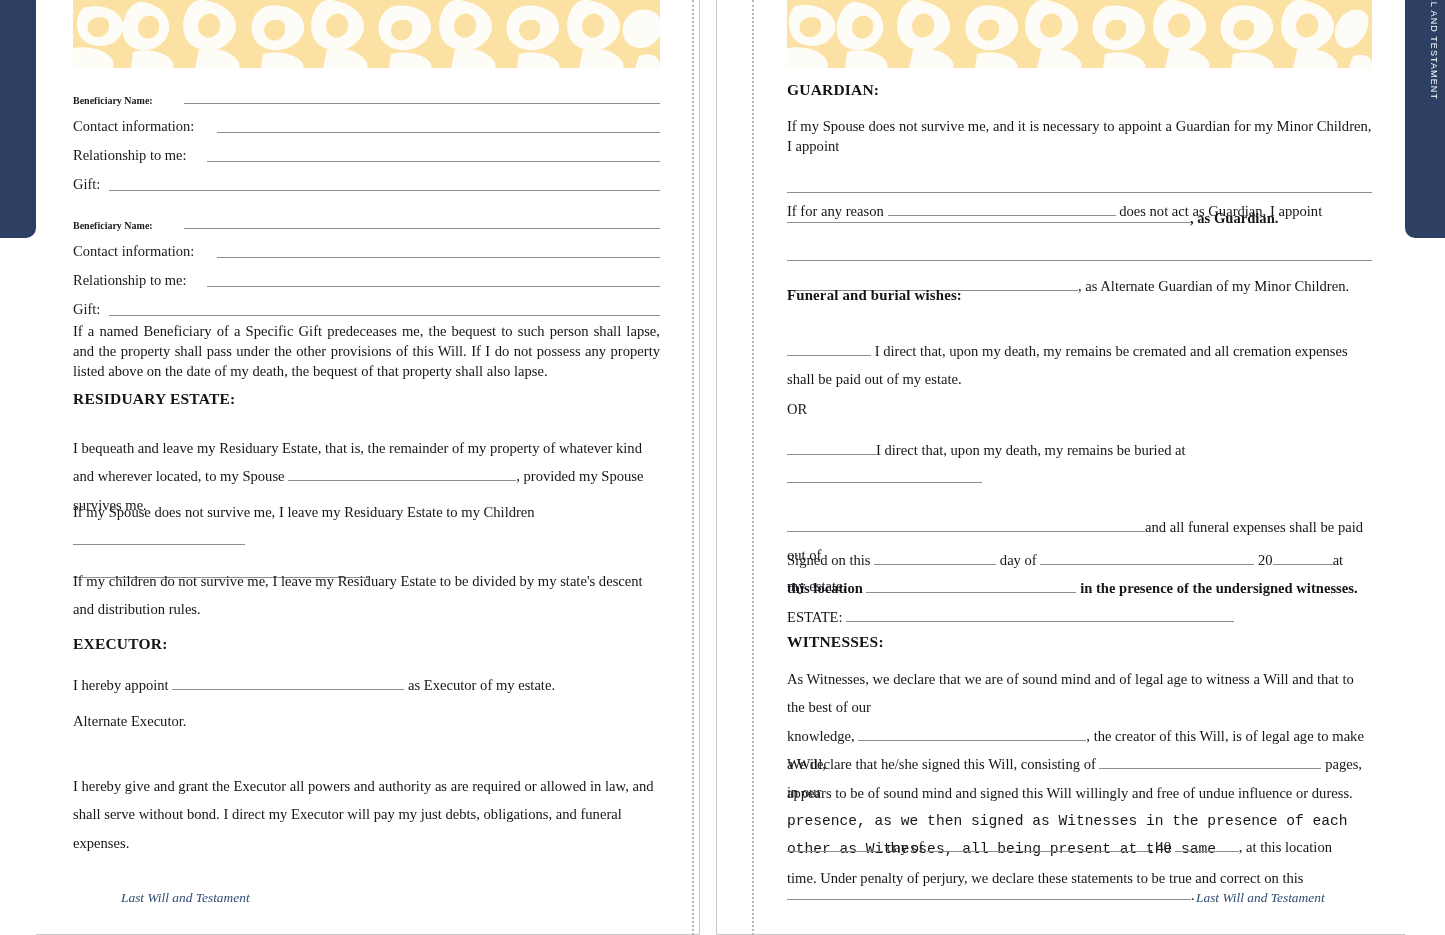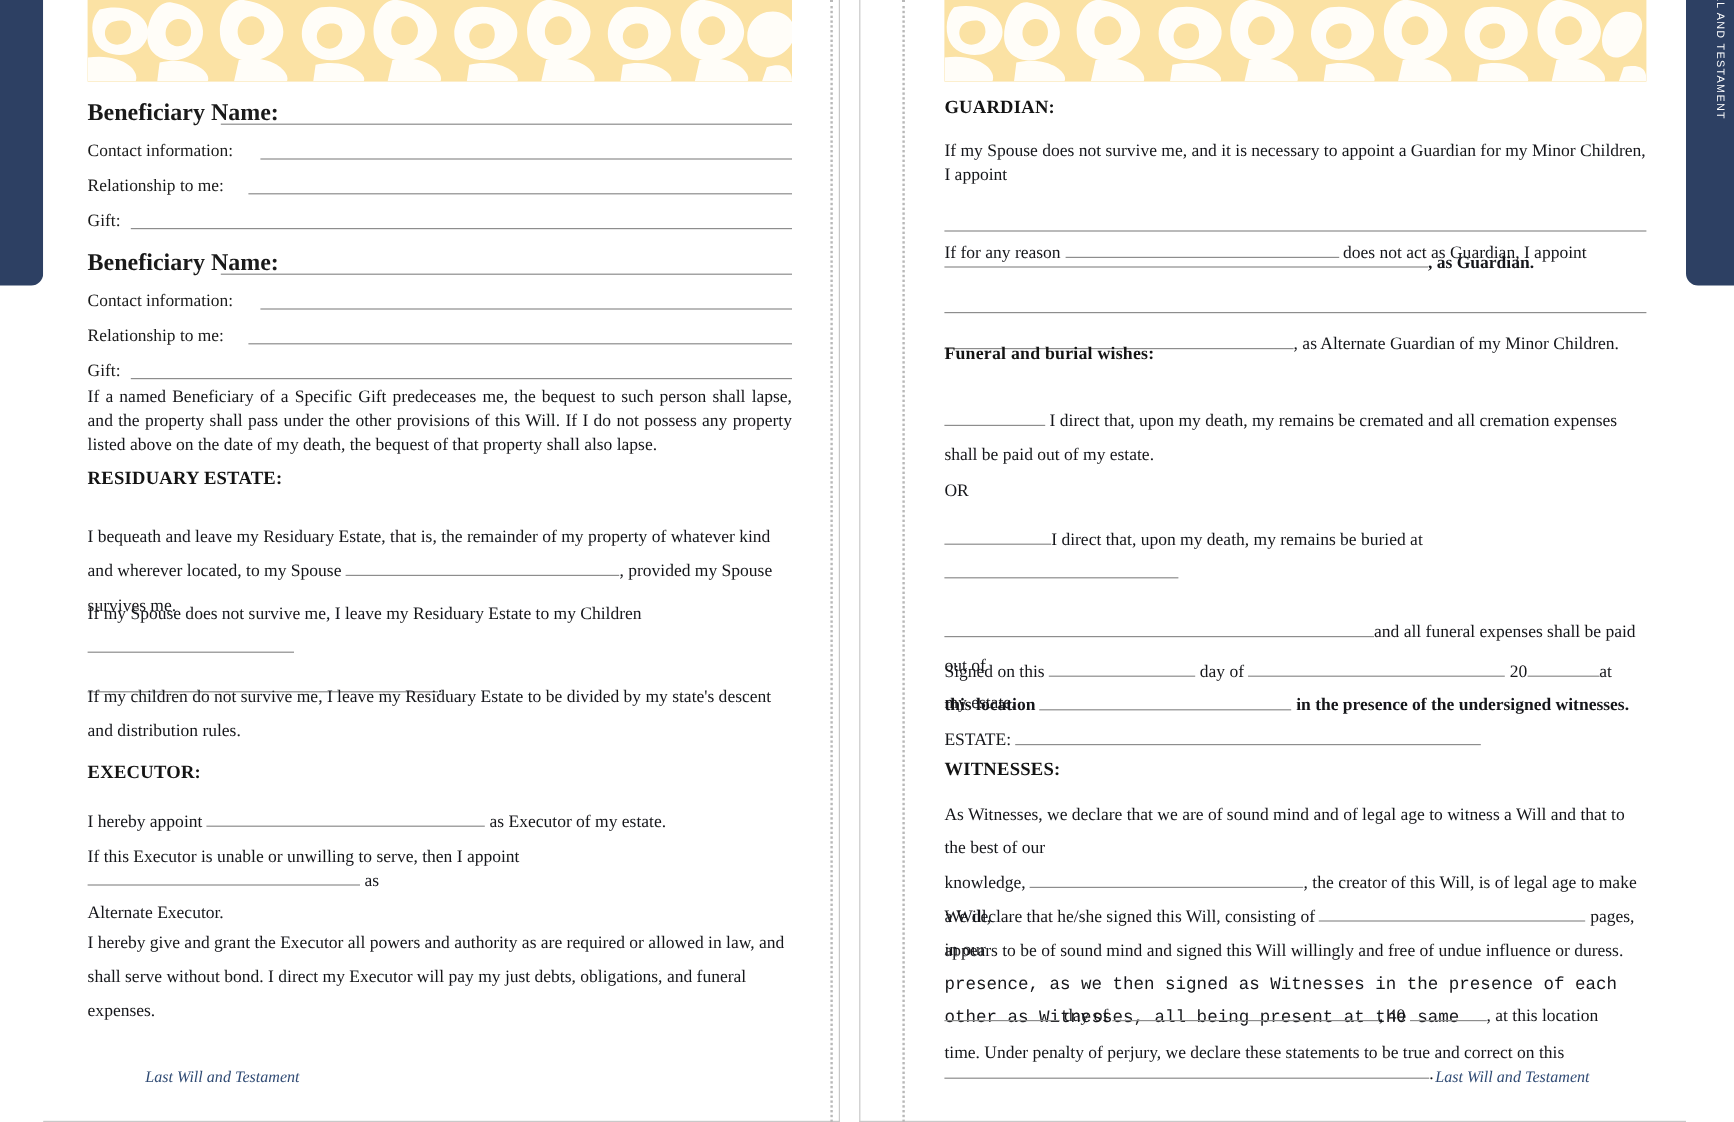--- a/index.html
+++ b/index.html
@@ -109,21 +109,21 @@
   h3.sec {
     margin: 0;
     font-family: "Liberation Serif", serif;
     font-weight: bold;
     font-size: 15.5px;
     letter-spacing: 0.2px;
     color: #141414;
   }
   .lbl-bold {
     font-weight: bold;
-    font-size: 20px;
+    font-size: 10px;
   }
   p.t {
     margin: 0;
     font-size: 14.6px;
     line-height: 1.36;
     color: #15161a;
     text-align: left;
   }
   p.t.lead { line-height: 1.95; }
 
@@ -304,25 +304,20 @@
 
     <div class="block" style="top:676px; left:0; width:587px;">
       <p class="t">
         <span>I hereby appoint</span>
         <span class="rule" style="width:232px;"></span>
         <span>as Executor of my estate.</span>
       </p>
     </div>
 
     <div class="block" style="top:705px; left:0; width:587px;">
-      <p class="t">
-        <span>If this Executor is unable or unwilling to serve, then I appoint</span>
-        <span class="rule" style="width:227px;"></span>
-        <span>as</span>
-      </p>
       <p class="t" style="margin-top:7px;">Alternate Executor.</p>
     </div>
 
     <div class="block" style="top:772px; left:0; width:587px;">
       <p class="t lead">I hereby give and grant the Executor all powers and authority as are required or allowed in law, and shall serve without bond. I direct my Executor will pay my just debts, obligations, and funeral expenses.</p>
     </div>
 
   </div>
 
   <div class="footer-note" style="left:121px; top:890px;">Last Will and Testament</div>

